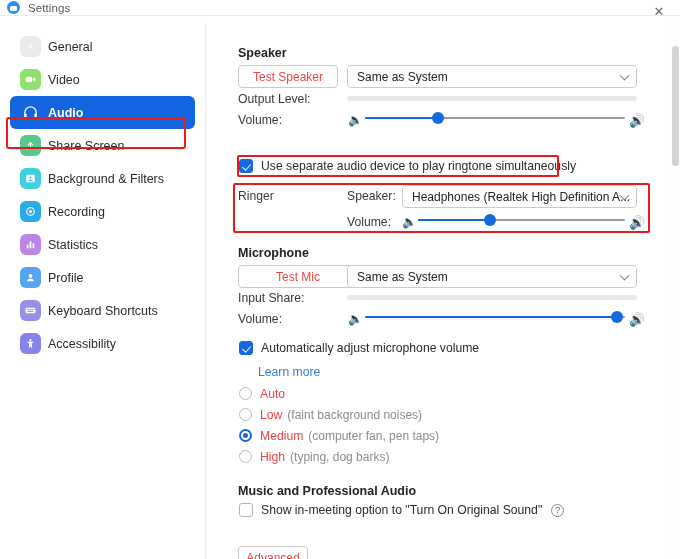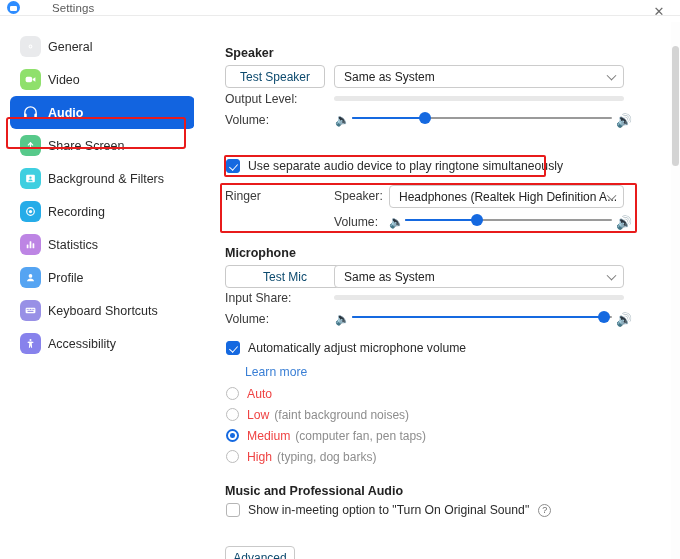--- a/index.html
+++ b/index.html
@@ -9,21 +9,20 @@
     background: #ffffff;
     overflow: hidden;
   }
   .window { position: relative; width: 680px; height: 559px; background: #fff; }
 
   
   .titlebar {
     position: absolute; top: 0; left: 0; width: 680px; height: 16px;
     background: #ffffff; display: flex; align-items: center;
     border-bottom: 1px solid #ebebeb;
-    gap: 24px;
   }
   .app-logo {
     width: 13px; height: 13px; margin-left: 7px; border-radius: 50%;
     background: #2d8cff; position: relative; flex: none;
   }
   .app-logo::after {
     content: ""; position: absolute; left: 3px; top: 4.5px;
     width: 7px; height: 5px; background: #fff; border-radius: 1.2px;
   }
   .title-text {
@@ -55,32 +54,32 @@
     border: 2px solid #e81b1b; border-radius: 3px; pointer-events: none;
   }
   .nav-icon {
     width: 21px; height: 21px; border-radius: 6px; flex: none;
     display: flex; align-items: center; justify-content: center;
   }
   .nav-icon svg { display: block; }
 
   
   .main {
-    position: absolute; top: 22px; left: 194px; width: 473px; height: 537px;
+    position: absolute; top: 22px; left: 207px; width: 473px; height: 537px;
     background: #fff; overflow: hidden;
   }
   .section-title {
     font-size: 12.5px; font-weight: bold; color: #232323;
   }
   .row { display: flex; align-items: center; }
   .lbl { font-size: 12.2px; color: #3a3a3a; }
 
   .btn {
     border: 1px solid #c9c9c9; border-radius: 4px; background: #fff;
-    font-size: 12px; color: #0c4a6e; height: 23px;
+    font-size: 12px; color: #ef4444; height: 23px;
     display: inline-flex; align-items: center; justify-content: center;
     font-family: "Liberation Sans", sans-serif;
   }
 
   .select {
     position: relative; border: 1px solid #cccccc; border-radius: 4px;
     background: #fff; height: 23px; display: flex; align-items: center;
     padding: 0 22px 0 9px; font-size: 12px; color: #232323;
     overflow: hidden; white-space: nowrap;
   }

